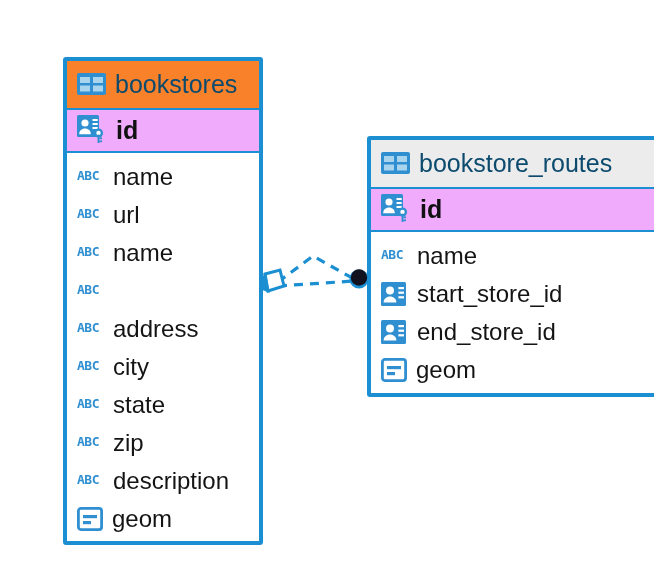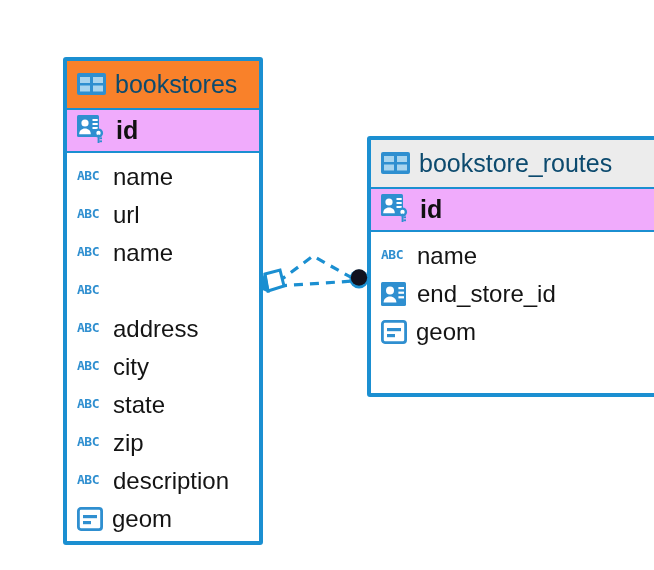--- a/index.html
+++ b/index.html
@@ -243,20 +243,31 @@
       <span class="entity-key-label">id</span>
     </div>
 
     <div class="entity-fields">
 
       <div class="field-row">
         <span class="icon icon-abc abc-text">ABC</span>
         <span class="field-label">name</span>
       </div>
 
+      <div class="field-row">
+        <svg class="icon icon-fk" viewBox="0 0 27 25">
+          <rect x="0" y="0" width="25" height="24" rx="1.5" fill="#2f8fd0"></rect>
+          <circle cx="9" cy="8.5" r="4" fill="#ffffff"></circle>
+          <path d="M2.6 20.6c0-3.7 2.9-6.1 6.4-6.1s6.4 2.4 6.4 6.1z" fill="#ffffff"></path>
+          <rect x="17.4" y="5" width="5.6" height="2.2" fill="#ffffff"></rect>
+          <rect x="17.4" y="9.6" width="5.6" height="2.2" fill="#ffffff"></rect>
+          <rect x="17.4" y="14.2" width="5.6" height="2.2" fill="#ffffff"></rect>
+        </svg>
+        <span class="field-label">start_store_id</span>
+      </div>
 
       <div class="field-row">
         <svg class="icon icon-fk" viewBox="0 0 27 25">
           <rect x="0" y="0" width="25" height="24" rx="1.5" fill="#2f8fd0"></rect>
           <circle cx="9" cy="8.5" r="4" fill="#ffffff"></circle>
           <path d="M2.6 20.6c0-3.7 2.9-6.1 6.4-6.1s6.4 2.4 6.4 6.1z" fill="#ffffff"></path>
           <rect x="17.4" y="5" width="5.6" height="2.2" fill="#ffffff"></rect>
           <rect x="17.4" y="9.6" width="5.6" height="2.2" fill="#ffffff"></rect>
           <rect x="17.4" y="14.2" width="5.6" height="2.2" fill="#ffffff"></rect>
         </svg>

